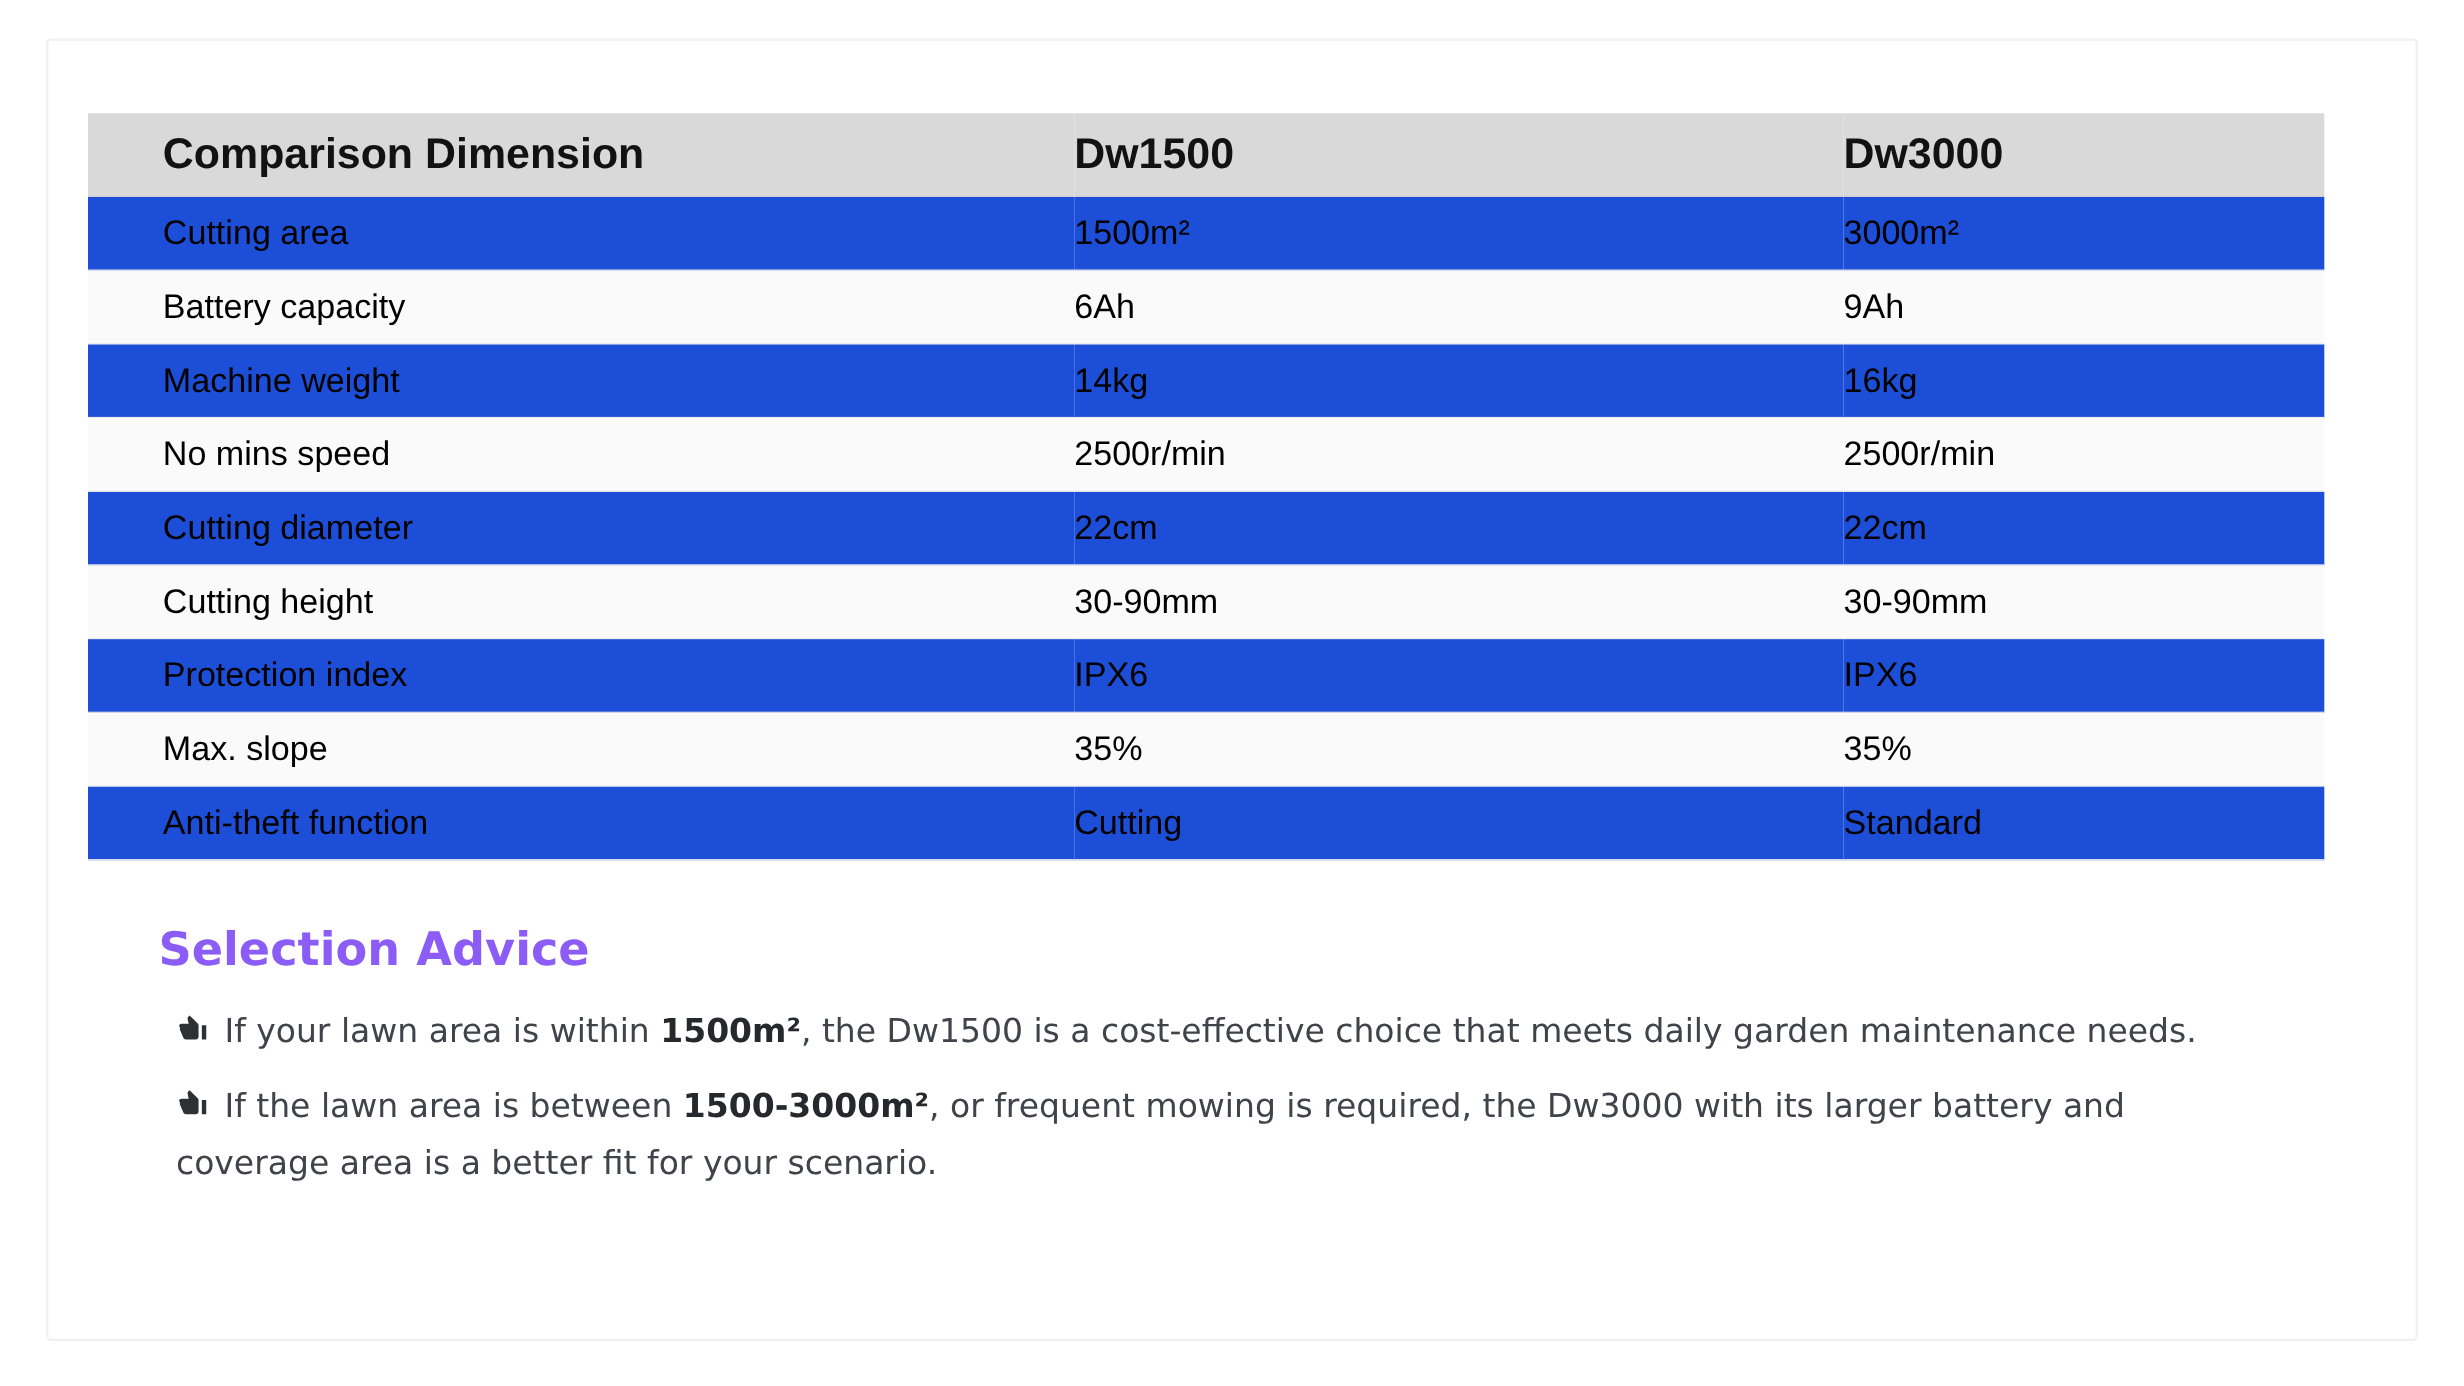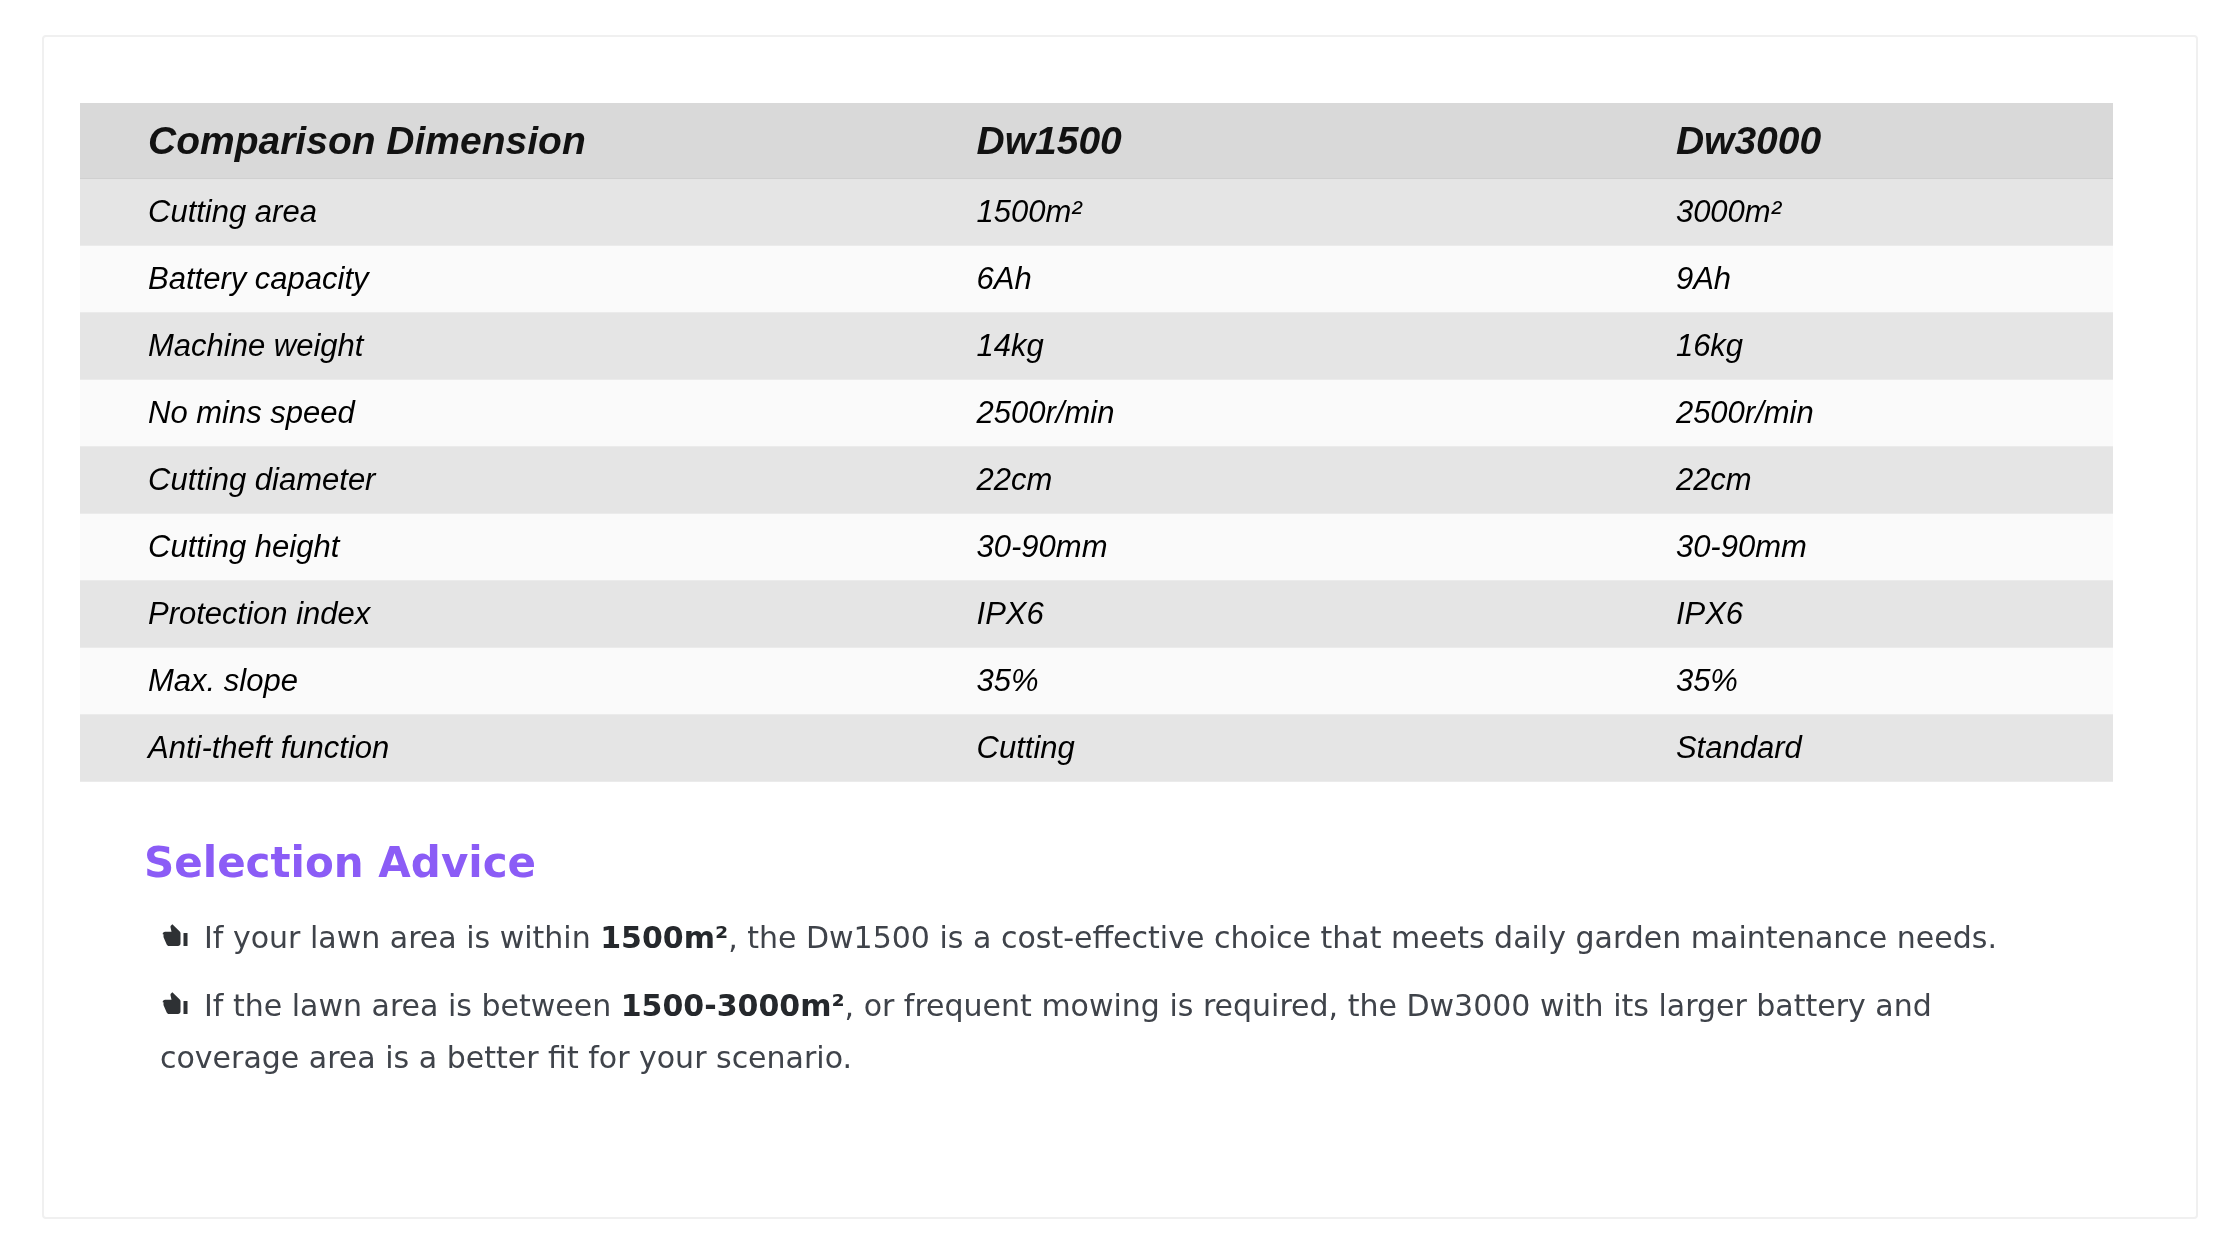--- a/index.html
+++ b/index.html
@@ -23,21 +23,20 @@
   }
   .table-wrap {
     margin: 66px 0 0 36px;
     width: 2033px;
   }
   table {
     width: 100%;
     border-collapse: collapse;
     table-layout: fixed;
     font-family: "Liberation Sans", sans-serif;
-    font-style: italic;
   }
   col.c1 { width: 44.1%; }
   col.c2 { width: 34.4%; }
   col.c3 { width: 21.5%; }
   thead th {
     background: #d9d9d9;
     height: 75px;
     text-align: left;
     vertical-align: middle;
     font-size: 39px;
@@ -49,21 +48,21 @@
   thead th:first-child, tbody td:first-child {
     padding-left: 68px;
   }
   tbody td {
     height: 66px;
     vertical-align: middle;
     font-size: 31px;
     color: #000000;
     padding: 0;
     border-bottom: 1px solid #ebebeb;
-    background: #e5e5e5;
+    background: #1d4ed8;
   }
   tbody td:first-child { white-space: pre; }
   tbody tr:nth-child(even) td { background: #fafafa; }
   .advice {
     margin: 56px 0 0 100px;
     width: 1920px;
     font-family: "DejaVu Sans", sans-serif;
     color: #3f434a;
   }
   .advice h2 {

